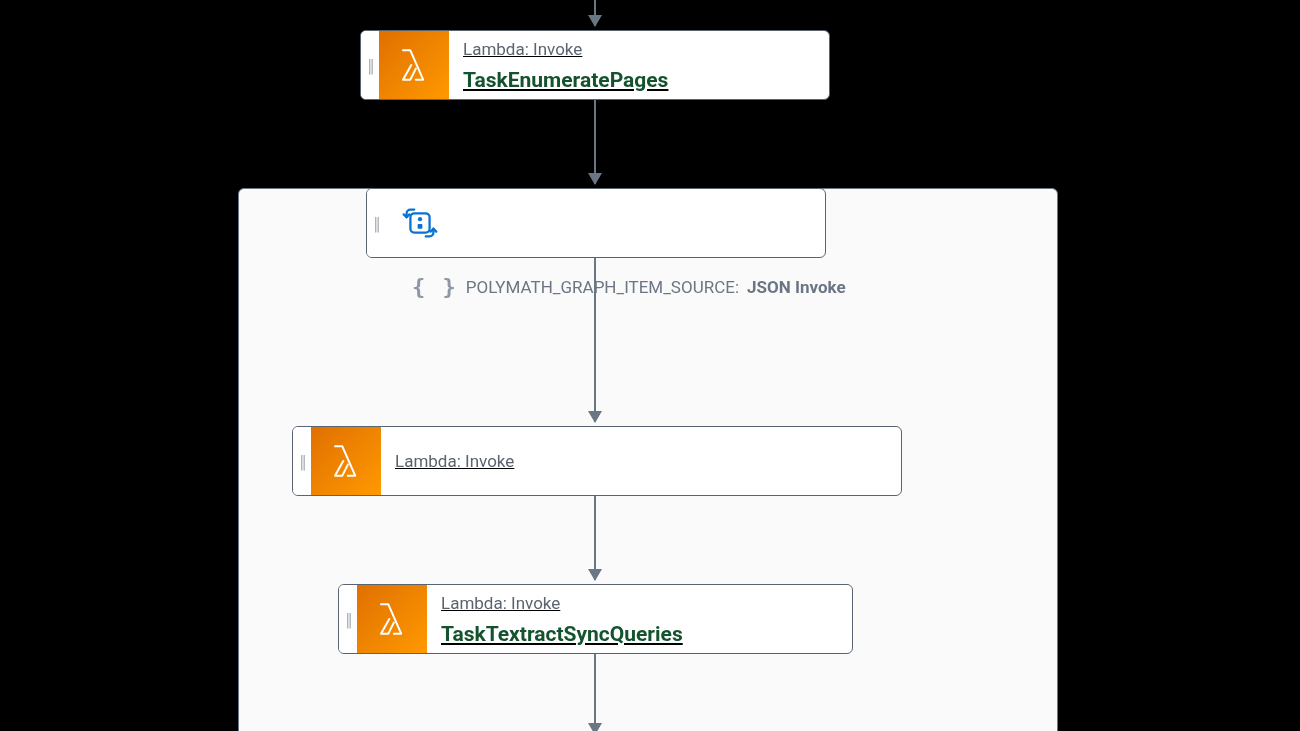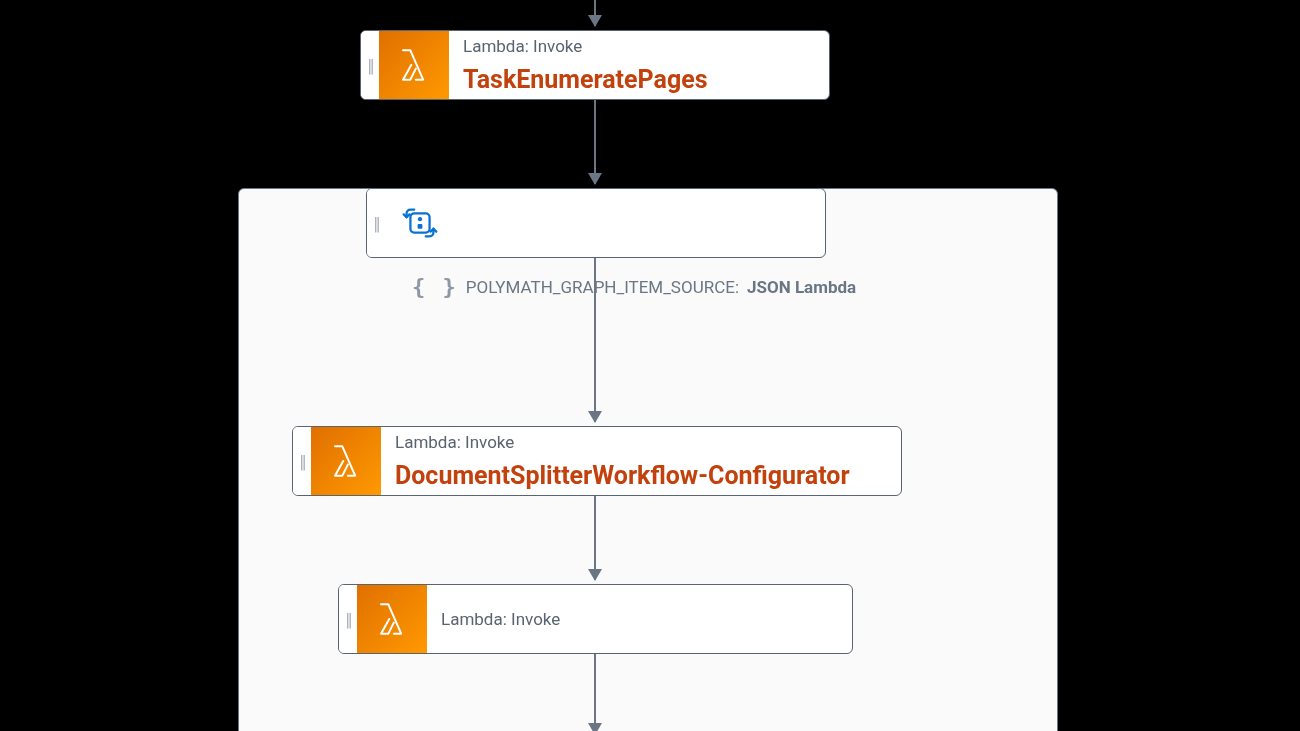--- a/index.html
+++ b/index.html
@@ -62,29 +62,30 @@
   }
   .icon-map {
     background: #fff;
   }
   .node-text {
     padding: 10px 18px 10px 14px;
     display: flex;
     flex-direction: column;
     justify-content: center;
     gap: 9px;
+    text-decoration: underline;
   }
   .node-type {
     font-size: 17px;
     color: #5a6470;
     font-weight: 400;
   }
   .node-title {
-    font-size: 25px;
-    color: #c2410c;
+    font-size: 21px;
+    color: #14532d;
     font-weight: 700;
     white-space: nowrap;
   }
   .payload-line {
     position: absolute;
     display: flex;
     align-items: center;
     gap: 8px;
     font-size: 17px;
     color: #6b7684;
@@ -160,47 +161,47 @@
         <path d="M38 30 l-3 3 M38 30 l3 3"></path>
       </svg>
     </div>
     <div class="node-text">
     </div>
   </div>
 
   <div class="payload-line" style="left:262px;top:274px;">
     <span class="braces">{&nbsp;}</span>
     <span class="key">POLYMATH_GRAPH_ITEM_SOURCE:</span>
-    <span class="val">JSON Lambda</span>
+    <span class="val">JSON Invoke</span>
   </div>
 
   <div class="arrow" style="top:258px;height:164px;left:445px;"></div>
 
   <div class="node" style="left:142px;top:426px;width:610px;">
     <div class="grip">||</div>
     <div class="icon-box icon-lambda">
       <svg width="44" height="44" viewBox="0 0 48 48" fill="none" stroke="#fff" stroke-width="2.2">
         <path d="M12 8 h8 l14 32 h-8 M21 24 l-9 16 h8 l6 -12" stroke-linejoin="round" stroke-linecap="round"></path>
       </svg>
     </div>
     <div class="node-text">
       <div class="node-type">Lambda: Invoke</div>
-      <div class="node-title">DocumentSplitterWorkflow-Configurator</div>
     </div>
   </div>
 
   <div class="arrow" style="top:496px;height:84px;left:445px;"></div>
 
   <div class="node" style="left:188px;top:584px;width:515px;">
     <div class="grip">||</div>
     <div class="icon-box icon-lambda">
       <svg width="44" height="44" viewBox="0 0 48 48" fill="none" stroke="#fff" stroke-width="2.2">
         <path d="M12 8 h8 l14 32 h-8 M21 24 l-9 16 h8 l6 -12" stroke-linejoin="round" stroke-linecap="round"></path>
       </svg>
     </div>
     <div class="node-text">
       <div class="node-type">Lambda: Invoke</div>
+      <div class="node-title">TaskTextractSyncQueries</div>
     </div>
   </div>
 
   <div class="arrow" style="top:654px;height:80px;left:445px;"></div>
 
 </div>
 
 </body></html>

